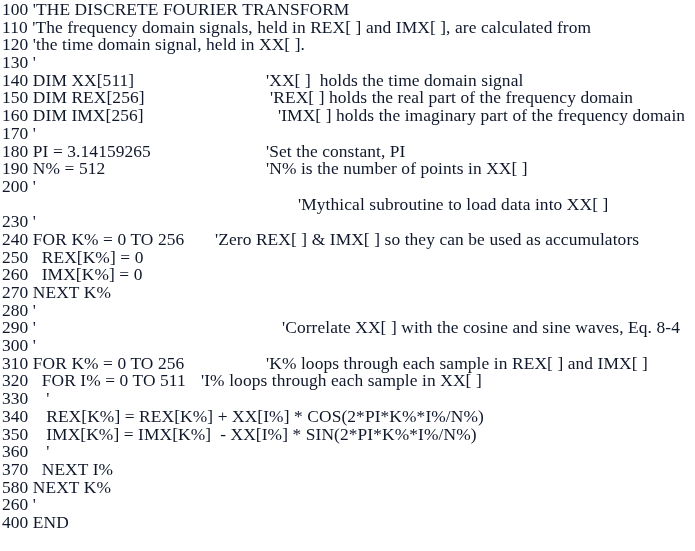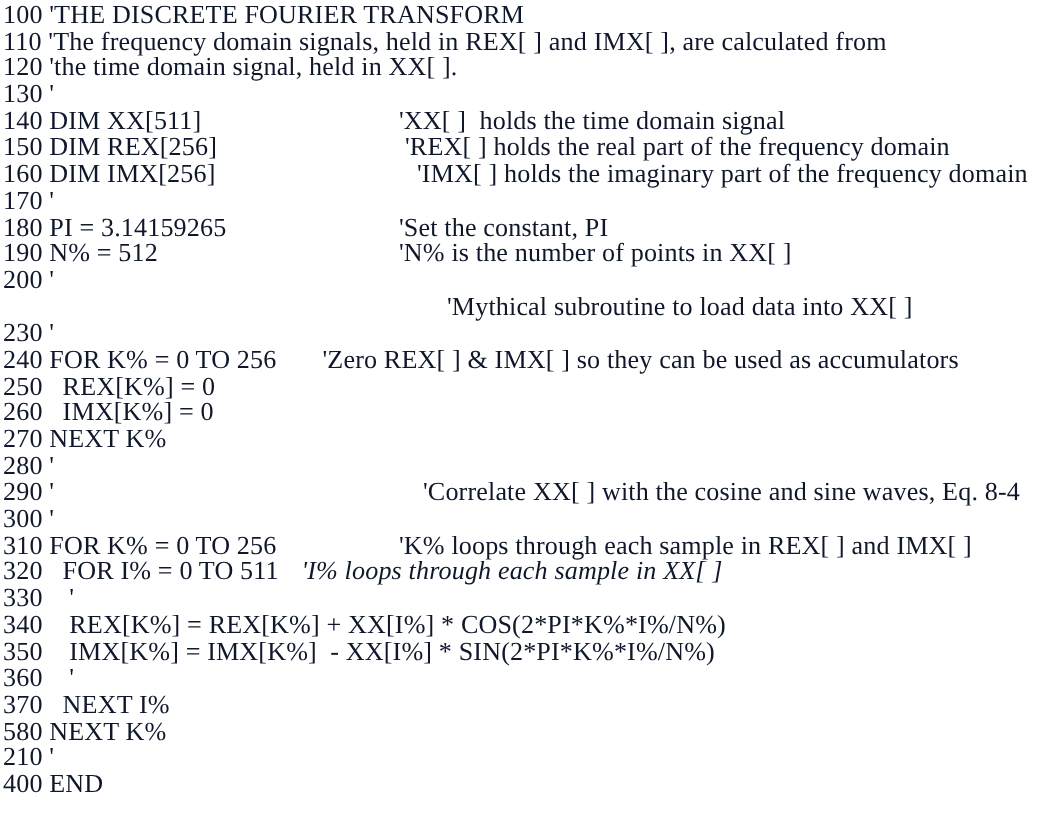--- a/index.html
+++ b/index.html
@@ -57,22 +57,22 @@
     <div class="line"><span class="comment" style="left: 264px; margin-left: 32px;">'Mythical subroutine to load data into XX[ ]</span></div>
     <div class="line"><span class="code">230 '</span></div>
     <div class="line"><span class="code">240 FOR K% = 0 TO 256</span><span class="comment" style="left: 213px; font-family: Liberation Serif, serif;">'Zero REX[ ] &amp; IMX[ ] so they can be used as accumulators</span></div>
     <div class="line"><span class="code">250   REX[K%] = 0</span></div>
     <div class="line"><span class="code">260   IMX[K%] = 0</span></div>
     <div class="line"><span class="code">270 NEXT K%</span></div>
     <div class="line"><span class="code">280 '</span></div>
     <div class="line"><span class="code">290 '</span><span class="comment" style="left: 280px;">'Correlate XX[ ] with the cosine and sine waves, Eq. 8-4</span></div>
     <div class="line"><span class="code">300 '</span></div>
     <div class="line"><span class="code">310 FOR K% = 0 TO 256</span><span class="comment" style="left: 264px;">'K% loops through each sample in REX[ ] and IMX[ ]</span></div>
-    <div class="line"><span class="code">320   FOR I% = 0 TO 511</span><span class="comment" style="left: 199px; font-style: italic;">'I% loops through each sample in XX[ ]</span></div>
+    <div class="line"><span class="code">320   FOR I% = 0 TO 511</span><span class="comment" style="left: 199px;">'I% loops through each sample in XX[ ]</span></div>
     <div class="line"><span class="code">330    '</span></div>
     <div class="line"><span class="code">340    REX[K%] = REX[K%] + XX[I%] * COS(2*PI*K%*I%/N%)</span></div>
     <div class="line"><span class="code">350    IMX[K%] = IMX[K%]  - XX[I%] * SIN(2*PI*K%*I%/N%)</span></div>
     <div class="line"><span class="code">360    '</span></div>
     <div class="line"><span class="code">370   NEXT I%</span></div>
     <div class="line"><span class="code">580 NEXT K%</span></div>
-    <div class="line"><span class="code">210 '</span></div>
+    <div class="line"><span class="code">260 '</span></div>
     <div class="line"><span class="code">400 END</span></div>
   </div>
 
 </body></html>

